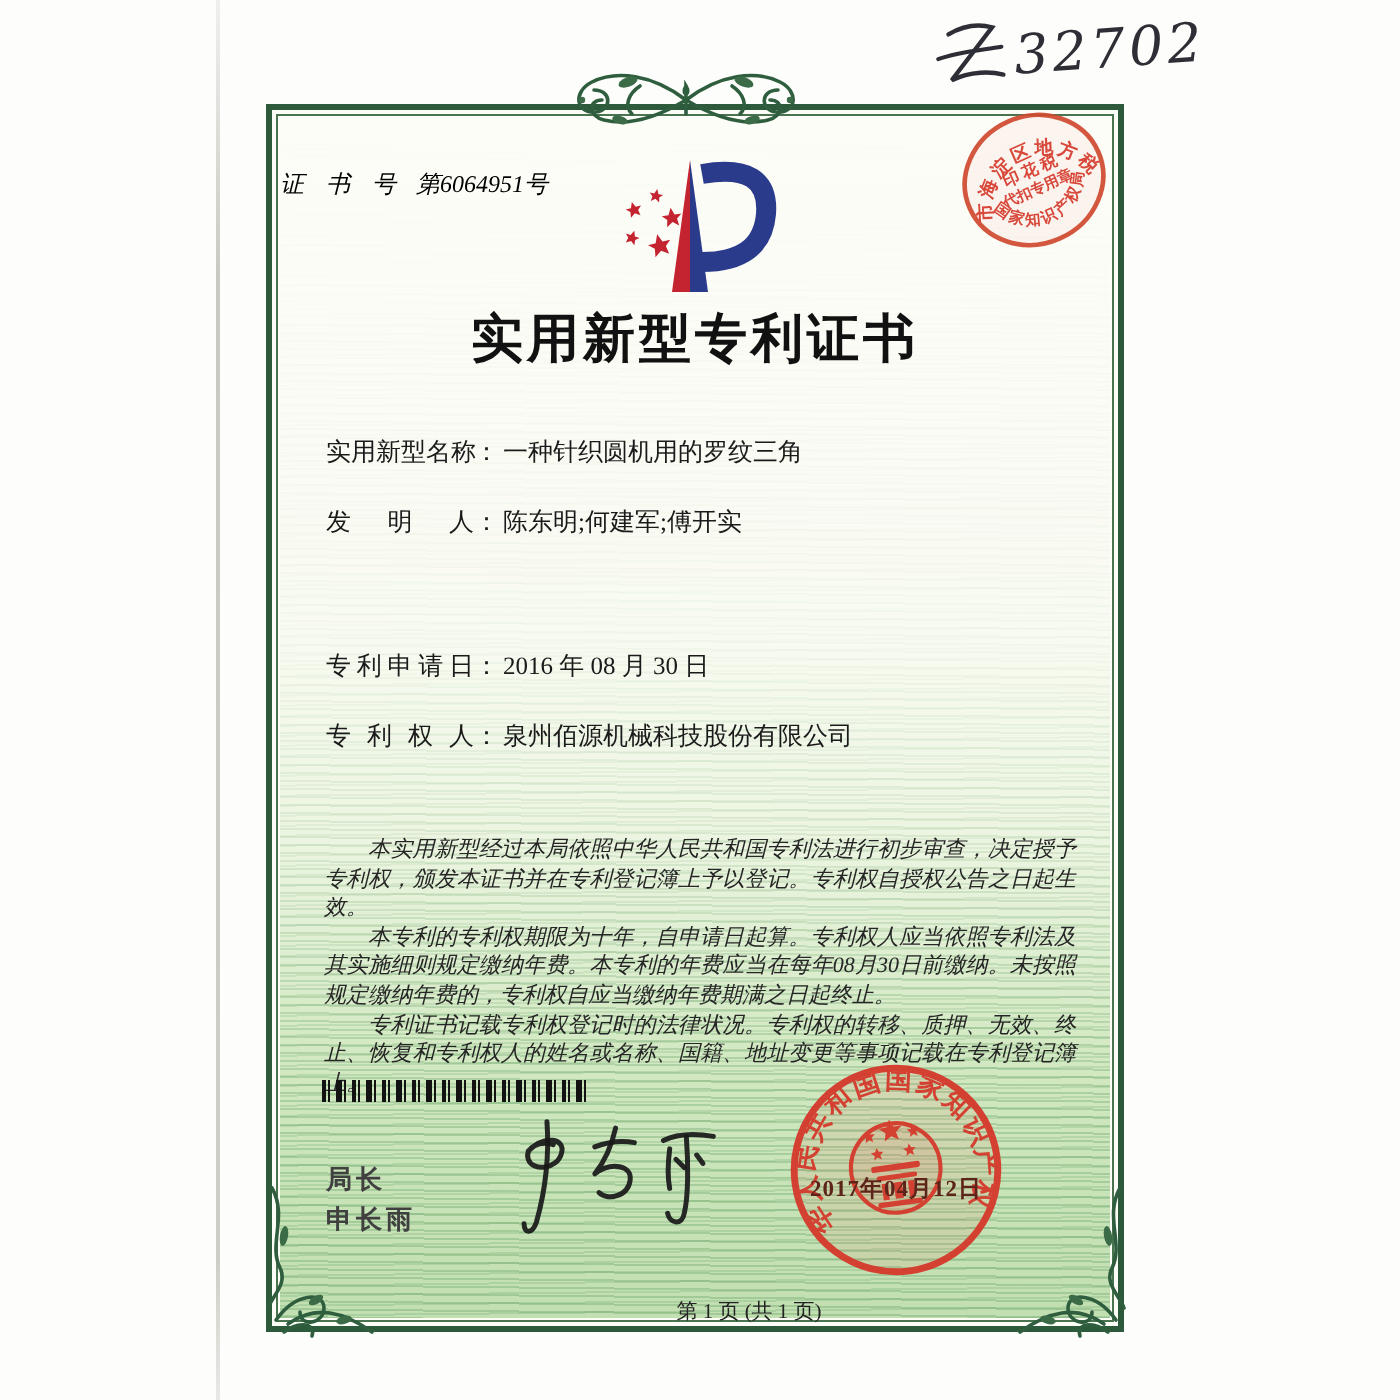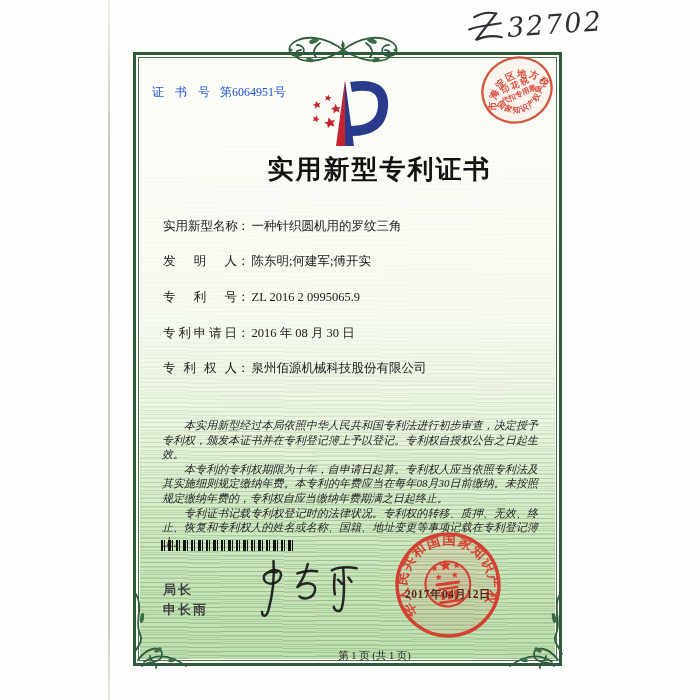--- a/index.html
+++ b/index.html
@@ -15,24 +15,24 @@
   .wash{position:absolute;inset:4px;
         background:linear-gradient(to bottom, rgba(238,246,230,0) 0%, rgba(236,245,226,.25) 42%,
                    rgba(222,238,206,.55) 60%, rgba(203,229,185,.85) 78%, #c6e2b6 92%, #c2dfb2 100%);}
   .guilloche{position:absolute;inset:4px;
      background-image:
        repeating-linear-gradient(0.6deg, rgba(105,165,105,.38) 0 1px, transparent 1px 4px),
        repeating-linear-gradient(-0.6deg, rgba(105,165,105,.25) 0 1px, transparent 1px 5px);
      -webkit-mask-image:linear-gradient(to bottom, transparent 0%, rgba(0,0,0,.12) 45%, rgba(0,0,0,.45) 62%, rgba(0,0,0,.95) 82%, #000 100%);
      mask-image:linear-gradient(to bottom, transparent 0%, rgba(0,0,0,.12) 45%, rgba(0,0,0,.45) 62%, rgba(0,0,0,.95) 82%, #000 100%);}
   
-  .certno{position:absolute;left:152px;top:84px;font-size:12px;color:#1d4ed8;}
+  .certno{position:absolute;left:140px;top:84px;font-size:12px;color:#000000;font-style:italic;}
   .certno .lbl{letter-spacing:4px;margin-right:6px;}
   .title{position:absolute;left:133px;top:152px;width:429px;text-align:center;
-         font-size:26px;font-weight:bold;letter-spacing:2px;color:#111;padding-left:32px;}
+         font-size:26px;font-weight:bold;letter-spacing:2px;color:#111;}
   .frow{position:absolute;left:163px;height:16px;font-size:12.5px;white-space:nowrap;color:#1a1a1a;}
   .flabel{display:inline-block;width:74px;text-align:justify;text-align-last:justify;vertical-align:top;}
   .fvalue{margin-left:2px;}
   .paras{position:absolute;left:162px;top:418px;width:376px;font-size:11px;line-height:14.6px;
          text-align:justify;color:#252525;font-style:italic;}
   .paras p{margin:0;text-indent:2em;}
   .barcode{position:absolute;left:161px;top:540px;width:132px;height:11px;
      background:repeating-linear-gradient(90deg,#121212 0 2px,transparent 2px 3px,#121212 3px 4px,
         transparent 4px 7px,#121212 7px 10px,transparent 10px 11px,#121212 11px 12px,transparent 12px 15px);}
   .officer{position:absolute;left:163px;font-family:"Liberation Sans", sans-serif;
@@ -147,23 +147,20 @@
   </svg>
 
   <div class="title">实用新型专利证书</div>
 
   <div class="frow" style="top:253px">
     <span class="flabel">发明人</span><span>：</span><span class="fvalue">陈东明;何建军;傅开实</span>
   </div>
   <div class="frow" style="top:218px">
     <span class="flabel">实用新型名称</span><span>：</span><span class="fvalue">一种针织圆机用的罗纹三角</span>
   </div>
-  <div class="frow" style="top:289px">
-    <span class="flabel">专利号</span><span>：</span><span class="fvalue">ZL 2016 2 0995065.9</span>
-  </div>
   <div class="frow" style="top:325px">
     <span class="flabel">专利申请日</span><span>：</span><span class="fvalue">2016 年 08 月 30 日</span>
   </div>
   <div class="frow" style="top:360px">
     <span class="flabel">专利权人</span><span>：</span><span class="fvalue">泉州佰源机械科技股份有限公司</span>
   </div>
 
   <div class="paras">
     <p>本实用新型经过本局依照中华人民共和国专利法进行初步审查，决定授予专利权，颁发本证书并在专利登记簿上予以登记。专利权自授权公告之日起生效。</p>
     <p>本专利的专利权期限为十年，自申请日起算。专利权人应当依照专利法及其实施细则规定缴纳年费。本专利的年费应当在每年08月30日前缴纳。未按照规定缴纳年费的，专利权自应当缴纳年费期满之日起终止。</p>

